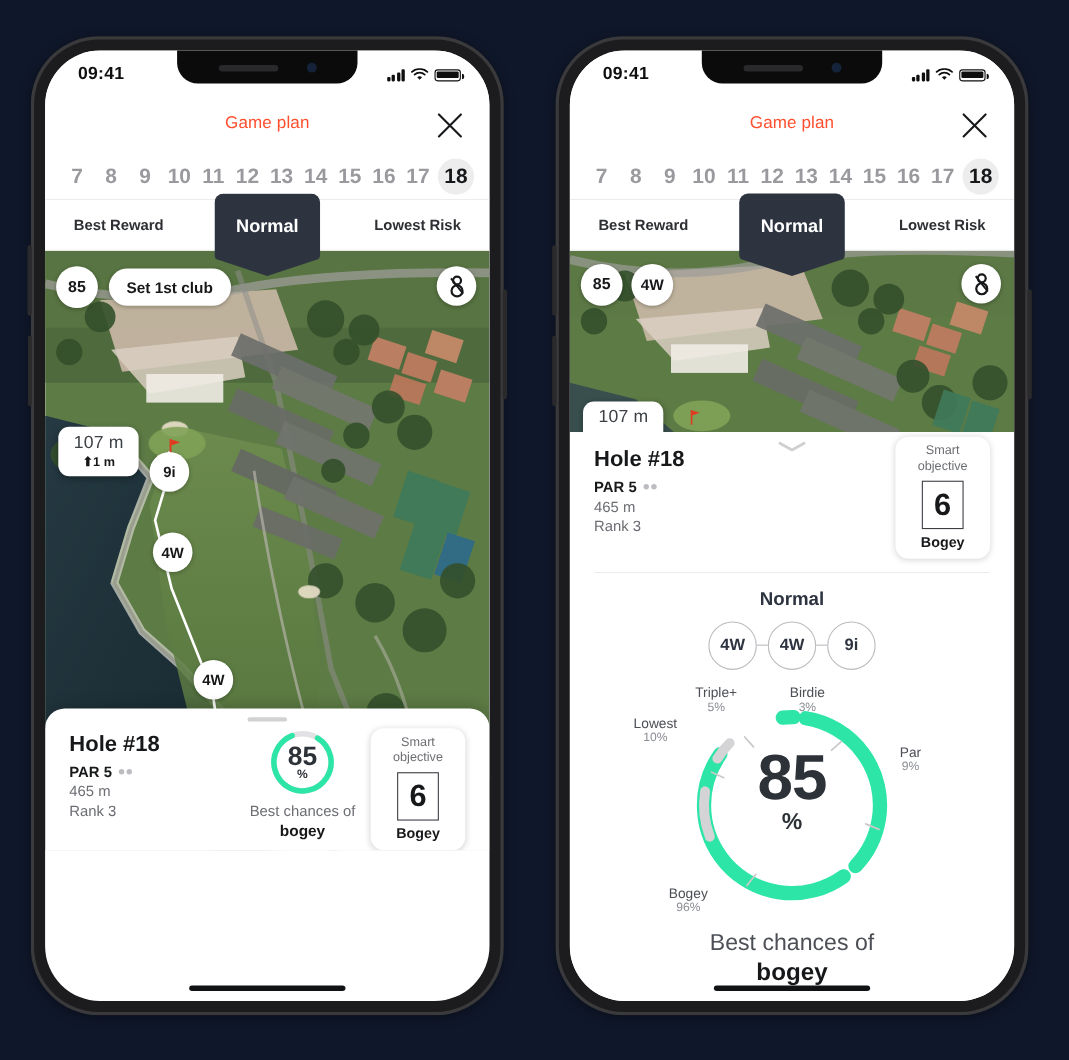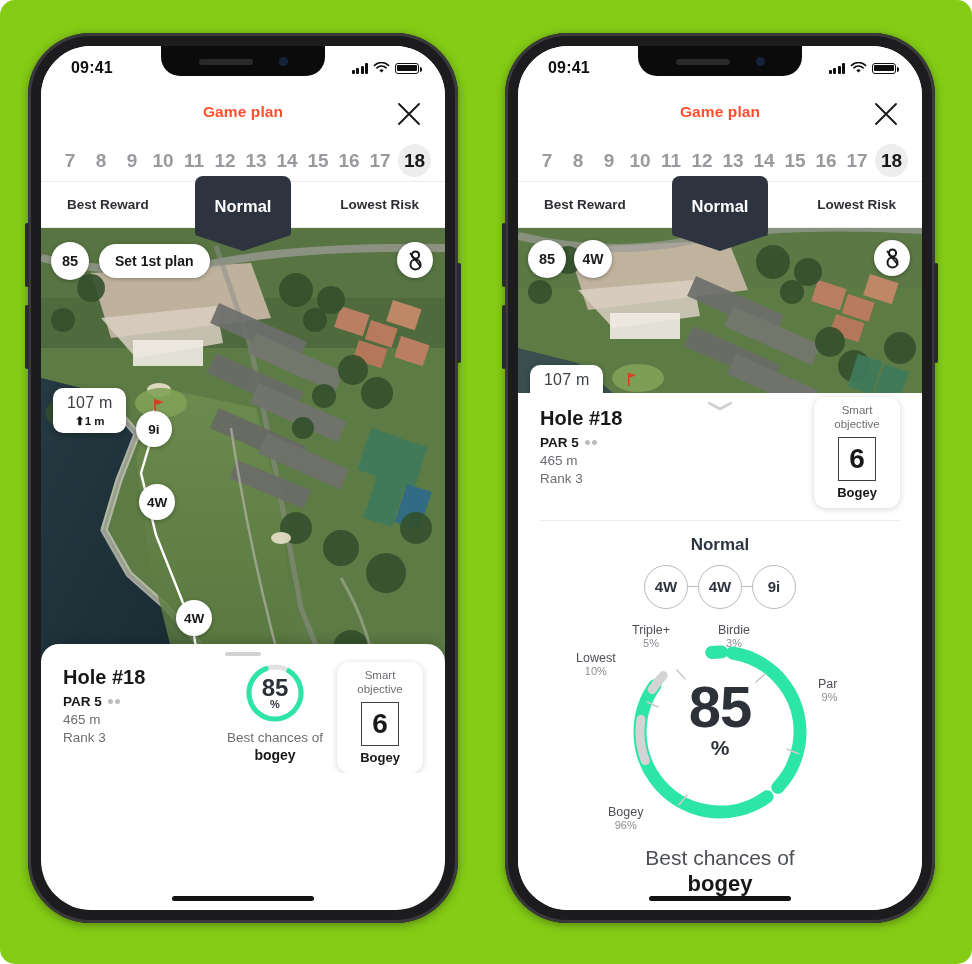--- a/index.html
+++ b/index.html
@@ -2,21 +2,21 @@
 <html><head>
 <meta charset="utf-8">
 <style>
   * { box-sizing: border-box; margin: 0; padding: 0; }
   html, body {
     width: 972px; height: 964px;
     background: #ffffff;
     font-family: "Liberation Sans", sans-serif;
     overflow: hidden;
   }
-  .stage { position: relative; width: 972px; height: 964px; background:#84cc16;border-radius:15px; }
+  .stage { position: relative; width: 972px; height: 964px; background:#0f172a; }
 
   
   .phone {
     position: absolute;
     width: 430px; height: 890px;
     border-radius: 62px;
     background: #1c1c1e;
     box-shadow: 0 2px 10px rgba(0,0,0,.35), 0 0 0 3px #3a3a3c inset;
     padding: 13px;
   }
@@ -59,21 +59,21 @@
   .batt { width:24px; height:11px; border:1.6px solid #0f0f10; border-radius:3px;
           position:relative; }
   .batt::after{content:""; position:absolute; right:-3.5px; top:3px; width:2px;height:5px;
                background:#0f0f10; border-radius:0 2px 2px 0;}
   .batt i{ position:absolute; inset:1.4px; background:#0f0f10; border-radius:1px;}
 
   
   .appbar { position:relative; height: 50px; background:#fff; }
   .app-title {
     position:absolute; left:0; right:0; top:13px; text-align:center;
-    font-size: 15.5px; font-weight: 700; letter-spacing:.1px;
+    font-size: 15.5px; font-weight: 400; letter-spacing:.1px;
   }
   .close-btn{
     position:absolute; right:20px; top:8px; width:32px; height:32px; cursor:pointer;
   }
   .close-btn svg{ display:block; }
 
   
   .holes{
     display:flex; align-items:center; justify-content:space-between;
     padding: 0 14px 0 16px; height: 42px; background:#fff;
@@ -370,21 +370,21 @@
           <path d="M190 200 Q205 300 230 400 T280 520" stroke="#b5b2a8" stroke-width="2.5" fill="none" opacity=".7"></path>
           <path d="M300 350 Q330 400 340 470" stroke="#b5b2a8" stroke-width="3" fill="none" opacity=".55"></path>
         </svg>
 
         <svg class="shotline" viewBox="0 0 404 545" preserveAspectRatio="none">
           <path d="M160 455 L152 400 L115 307 L100 245 L115 195 L113 183" stroke="#ffffff" stroke-width="2.4" fill="none" stroke-linecap="round" stroke-linejoin="round"></path>
         </svg>
 
         <div class="circ" style="left:10px; top:14px; width:38px; height:38px; font-size:14.5px;">85</div>
 
-        <div class="pill" style="left:58px; top:16px; height:34px; padding:0 16px; font-size:14px;">Set 1st plan</div>
+        <div class="pill" style="left:58px; top:16px; height:34px; padding:0 16px; font-size:14px;">Set 1st club</div>
 
         <div class="circ" style="right:12px; top:14px; width:36px;height:36px;">
           <svg width="17" height="21" viewBox="0 0 17 21">
             <circle cx="8.5" cy="5" r="3.6" fill="none" stroke="#17181a" stroke-width="2"></circle>
             <circle cx="8.5" cy="14.5" r="5" fill="none" stroke="#17181a" stroke-width="2"></circle>
             <path d="M3 3 L14 17" stroke="#17181a" stroke-width="1.8"></path>
           </svg>
         </div>
 
         <svg style="position:absolute; left:111px; top:170px;" width="14" height="18" viewBox="0 0 14 18">
@@ -643,21 +643,21 @@
             <div class="v">5%</div>
           </div>
           <div class="seg-lab" style="left:148px; top:8px;">
             <div class="n">Birdie</div>
             <div class="v">3%</div>
           </div>
           <div class="seg-lab" style="left:6px; top:36px;">
             <div class="n">Lowest</div>
             <div class="v">10%</div>
           </div>
-          <div class="seg-lab" style="left:248px; top:62px;text-align:right;">
+          <div class="seg-lab" style="left:248px; top:62px;">
             <div class="n">Par</div>
             <div class="v">9%</div>
           </div>
           <div class="seg-lab" style="left:38px; top:190px;">
             <div class="n">Bogey</div>
             <div class="v">96%</div>
           </div>
         </div>
 
         <div class="best-head">

